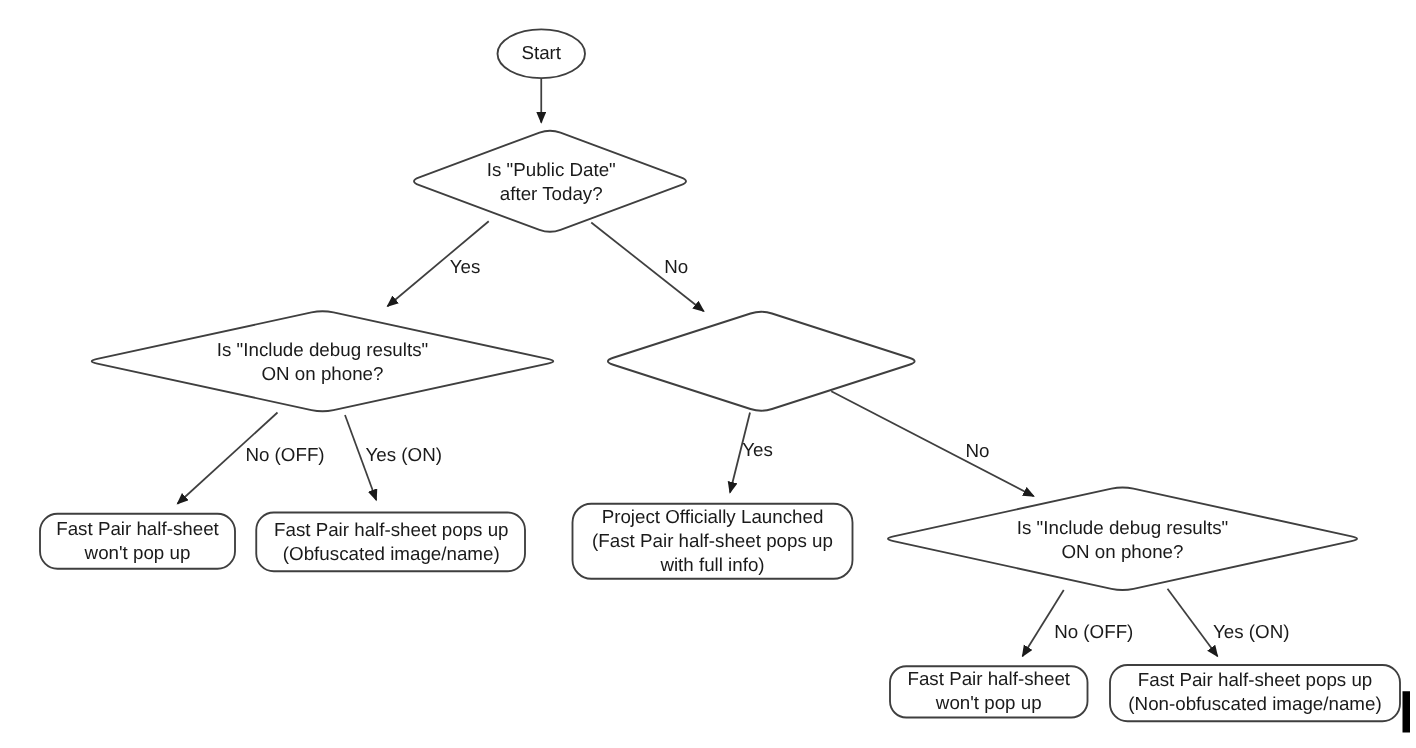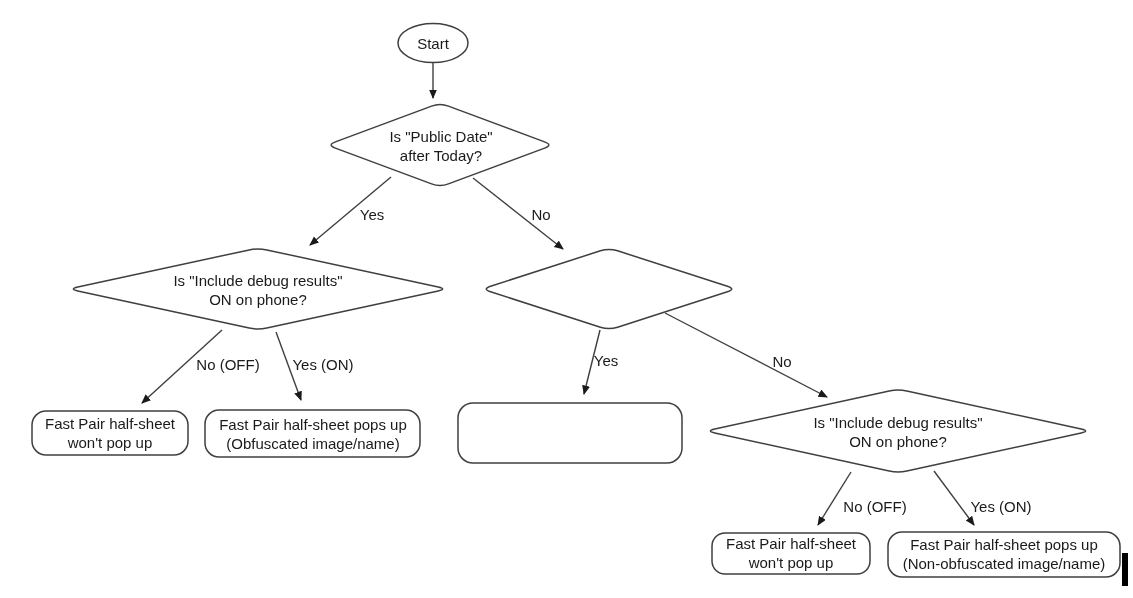--- a/index.html
+++ b/index.html
@@ -67,20 +67,23 @@
   <div class="lbl" style="left:441px;top:146px;">Is "Public Date"
 after Today?</div>
   <div class="lbl" style="left:258px;top:290px;">Is "Include debug results"
 ON on phone?</div>
   <div class="lbl" style="left:898px;top:432px;">Is "Include debug results"
 ON on phone?</div>
   <div class="lbl" style="left:110px;top:433px;">Fast Pair half-sheet
 won't pop up</div>
   <div class="lbl" style="left:313px;top:434px;">Fast Pair half-sheet pops up
 (Obfuscated image/name)</div>
+  <div class="lbl" style="left:570px;top:433px;">Project Officially Launched
+(Fast Pair half-sheet pops up
+with full info)</div>
   <div class="lbl" style="left:791px;top:553px;">Fast Pair half-sheet
 won't pop up</div>
   <div class="lbl" style="left:1004px;top:554px;">Fast Pair half-sheet pops up
 (Non-obfuscated image/name)</div>
 
   <div class="elbl" style="left:372px;top:214px;">Yes</div>
   <div class="elbl" style="left:541px;top:214px;">No</div>
   <div class="elbl" style="left:228px;top:364px;">No (OFF)</div>
   <div class="elbl" style="left:323px;top:364px;">Yes (ON)</div>
   <div class="elbl" style="left:606px;top:360px;">Yes</div>

